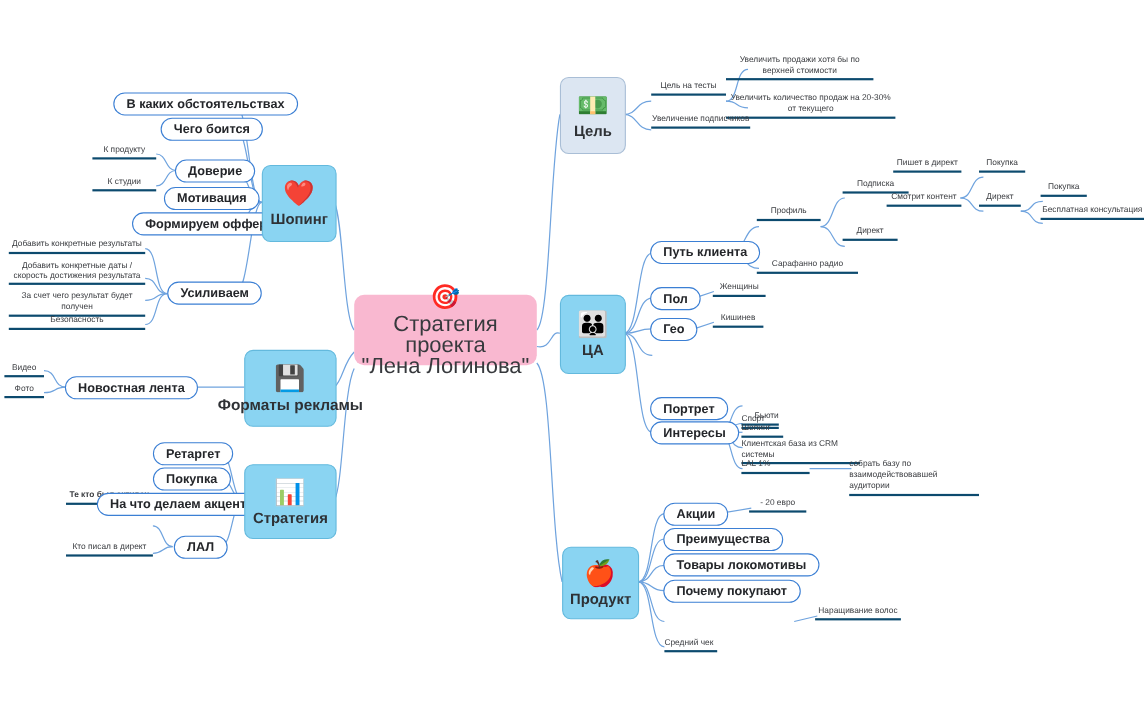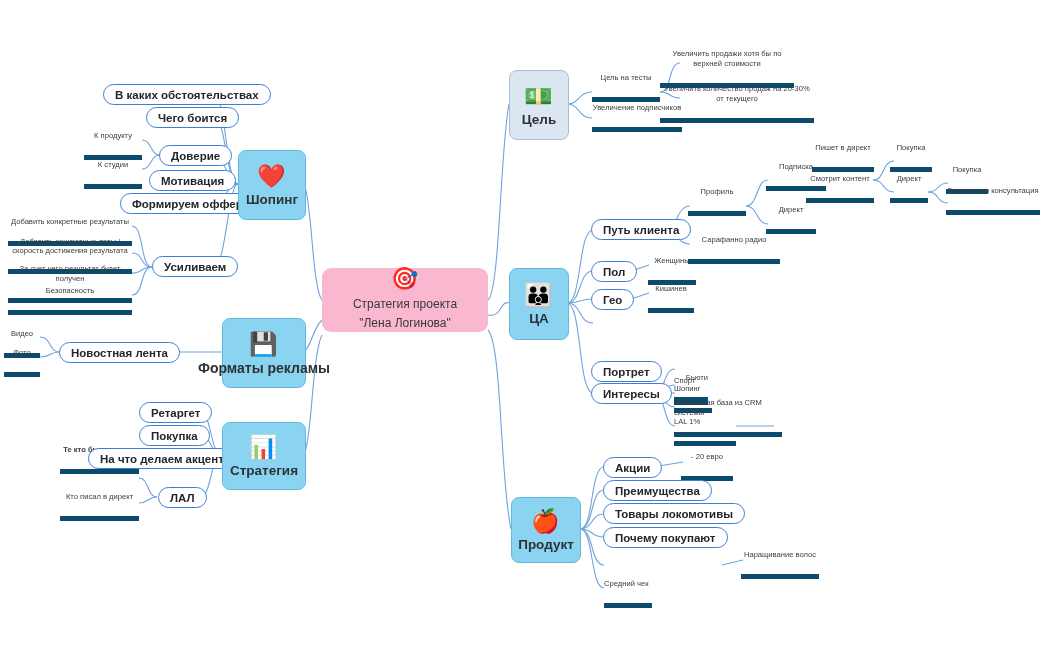--- a/index.html
+++ b/index.html
@@ -26,21 +26,21 @@
     background:#f9b8d0;
     border-radius:9px;
     display:flex;
     flex-direction:column;
     align-items:center;
     justify-content:center;
     color:#37393d;
     z-index:6;
   }
   .center-node .c-title{
-    font-size:12px;
+    font-size:20px;
     line-height:19px;
     text-align:center;
     white-space:pre-line;
   }
   .center-node .c-icon{
     font-size:22px;
     line-height:24px;
     margin-bottom:4px;
   }
   
@@ -91,22 +91,22 @@
     box-sizing:border-box;
     white-space:nowrap;
     z-index:4;
   }
   
   .leaf{
     position:absolute;
     font-size:7.6px;
     color:#3a3c40;
     line-height:10px;
-    padding-bottom:14px;
-    border-bottom:5px solid #0c4a6e;
+    padding-bottom:2px;
+    border-bottom:2px solid #0c4a6e;
     box-sizing:border-box;
     z-index:3;
   }
   .leaf.c{text-align:center;}
   .leaf.l{text-align:left;}
 </style>
 </head>
 <body>
 
 <div id="canvas">
@@ -233,20 +233,21 @@
   <div class="pill" style="left:591px;top:289px;">Гео</div>
   <div class="leaf c" style="left:648px;top:284px;width:46px;">Кишинев</div>
   <div class="pill" style="left:591px;top:313px;margin-top:48px;">Портрет</div>
 
   <div class="pill" style="left:591px;top:383px;">Интересы</div>
   <div class="leaf l" style="left:674px;top:373px;width:34px;text-align:right;">Бьюти</div>
   <div class="leaf l" style="left:674px;top:376px;width:34px;">Спорт</div>
   <div class="leaf l" style="left:674px;top:384px;width:38px;">Шопинг</div>
   <div class="leaf l" style="left:674px;top:398px;width:108px;">Клиентская база из CRM системы</div>
   <div class="leaf l" style="left:674px;top:417px;width:62px;">LAL 1%</div>
+  <div class="leaf l" style="left:772px;top:417px;width:118px;">собрать базу по взаимодействовавшей аудитории</div>
 
   <div class="main-node blue" style="left:511px;top:497px;width:68px;height:64px;">
     <div class="m-icon">🍎</div>
     <div class="m-label">Продукт</div>
   </div>
   <div class="pill" style="left:603px;top:457px;">Акции</div>
   <div class="leaf c" style="left:681px;top:452px;width:52px;">- 20 евро</div>
   <div class="pill" style="left:603px;top:480px;">Преимущества</div>
   <div class="pill" style="left:603px;top:503px;">Товары локомотивы</div>
   <div class="pill" style="left:603px;top:527px;">Почему покупают</div>

